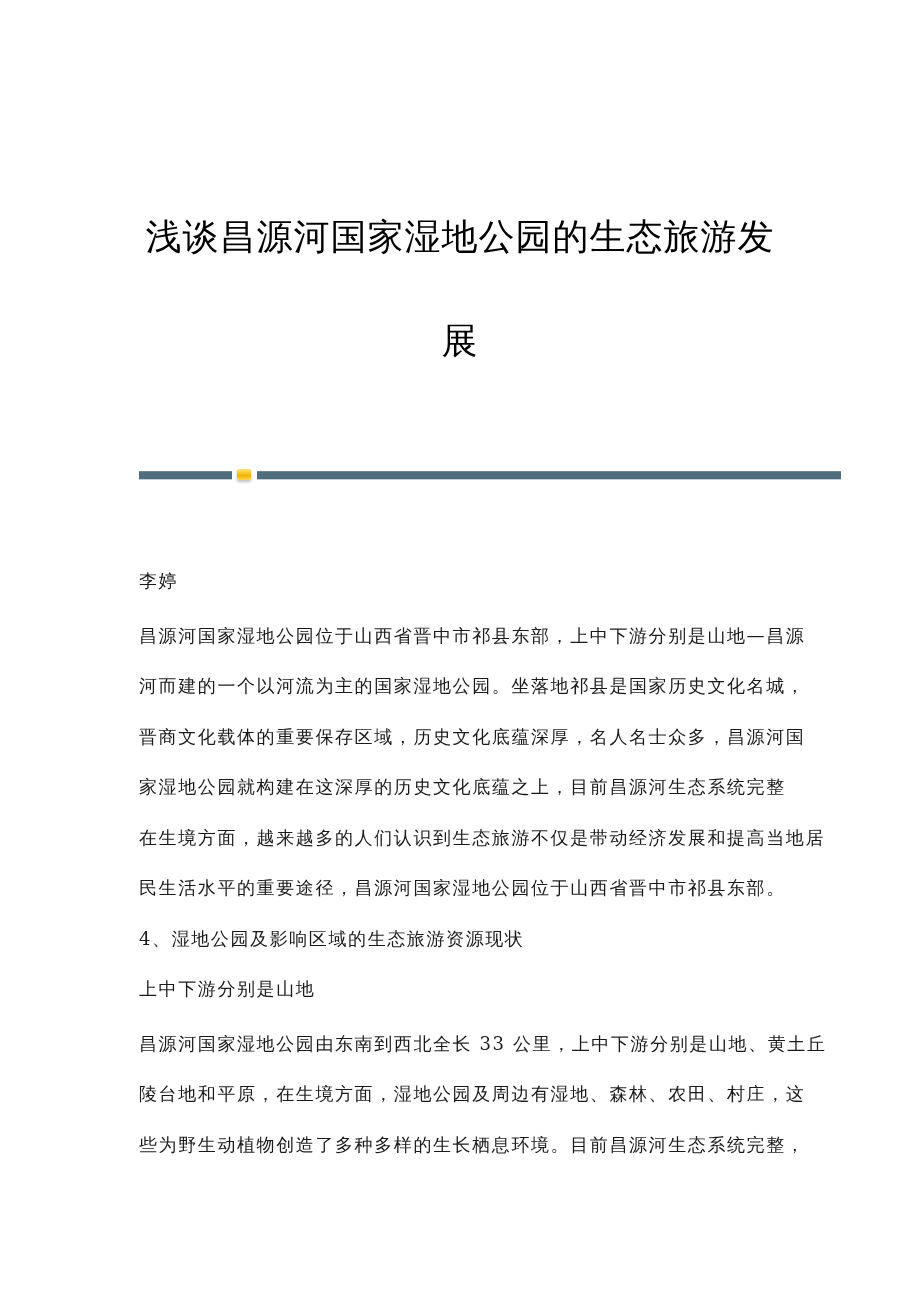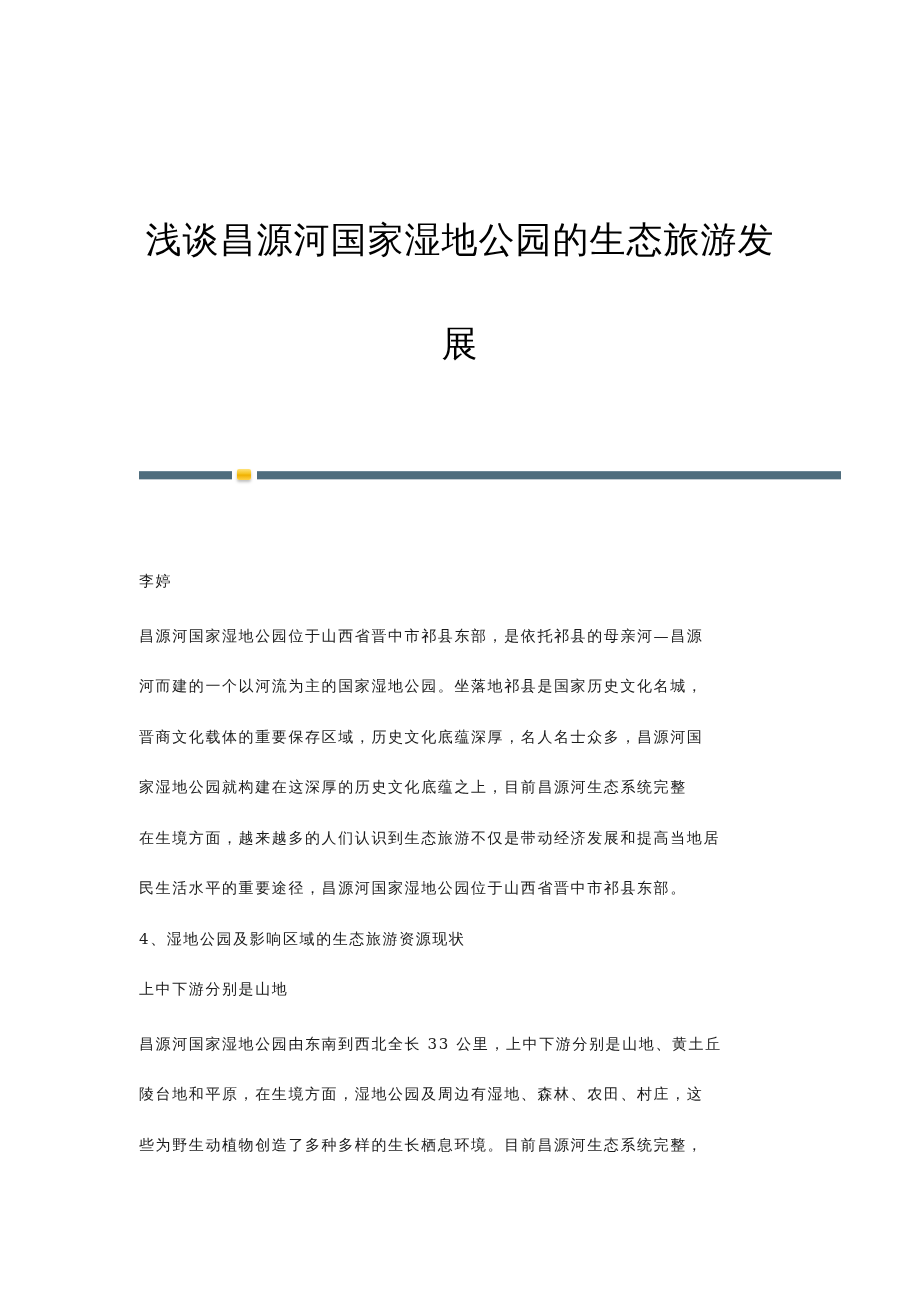--- a/index.html
+++ b/index.html
@@ -14,21 +14,21 @@
       overflow: hidden;
       font-family: "DejaVu Serif", "Liberation Serif", serif;
       color: #111111;
     }
     .page-title {
       position: absolute;
       left: 138px;
       top: 188px;
       width: 644px;
       text-align: center;
-      font-family: Liberation Serif, serif;
+      font-family: Liberation Mono, monospace;
       font-size: 36px;
       line-height: 104px;
       letter-spacing: 1px;
       color: #000;
       font-weight: normal;
       margin: 0;
     }
     .divider {
       position: absolute;
       left: 139px;
@@ -71,21 +71,21 @@
     .doc-body {
       position: absolute;
       left: 139px;
       top: 560px;
       width: 640px;
     }
     .line {
       position: absolute;
       left: 0;
       white-space: nowrap;
-      font-size: 15px;
+      font-size: 18px;
       letter-spacing: 1.6px;
       line-height: 22px;
       color: #1a1a1a;
     }
   </style>
 </head>
 <body>
 
 <div>
 
@@ -97,21 +97,21 @@
   <div class="divider">
     <div class="bar-left"></div>
     <div class="gem"></div>
     <div class="bar-right"></div>
   </div>
 
   <div class="doc-body">
     <div class="line" style="top:10px">李婷</div>
 
     <div>
-      <div class="line" style="top:65px">昌源河国家湿地公园位于山西省晋中市祁县东部，是依托祁县的母亲河—昌源</div>
+      <div class="line" style="top:65px">昌源河国家湿地公园位于山西省晋中市祁县东部，上中下游分别是山地—昌源</div>
       <div class="line" style="top:115px">河而建的一个以河流为主的国家湿地公园。坐落地祁县是国家历史文化名城，</div>
       <div class="line" style="top:166px">晋商文化载体的重要保存区域，历史文化底蕴深厚，名人名士众多，昌源河国</div>
       <div class="line" style="top:216px">家湿地公园就构建在这深厚的历史文化底蕴之上，目前昌源河生态系统完整</div>
       <div class="line" style="top:267px">在生境方面，越来越多的人们认识到生态旅游不仅是带动经济发展和提高当地居</div>
       <div class="line" style="top:317px">民生活水平的重要途径，昌源河国家湿地公园位于山西省晋中市祁县东部。</div>
     </div>
 
     <div class="line" style="top:368px">4、湿地公园及影响区域的生态旅游资源现状</div>
     <div class="line" style="top:418px">上中下游分别是山地</div>
 

